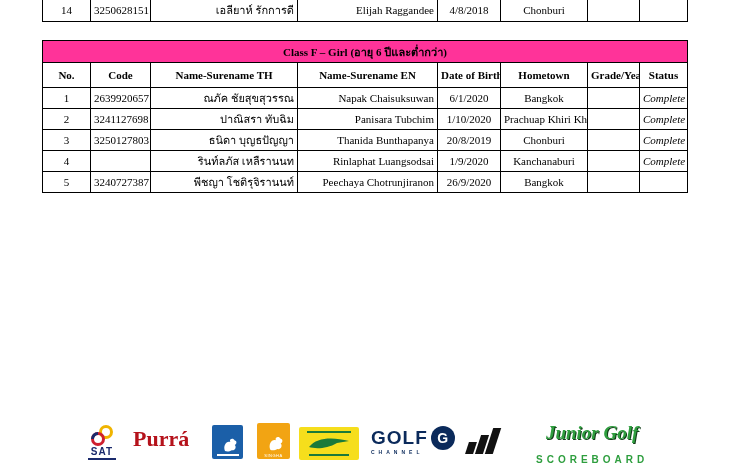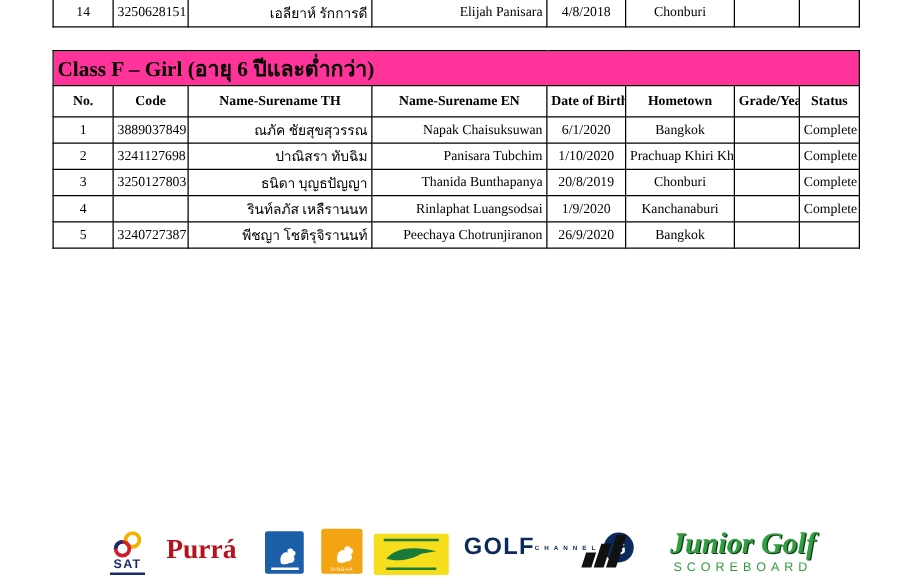--- a/index.html
+++ b/index.html
@@ -4,25 +4,25 @@
 <style>
   html,body{margin:0;padding:0;background:#fff;}
   #page{position:relative;width:729px;height:470px;background:#fff;overflow:hidden;
         font-family:"Liberation Serif","DejaVu Serif",serif;color:#000;}
 
   
   table{border-collapse:collapse;table-layout:fixed;width:645px;}
   td,th{border:1px solid #000;font-size:11px;overflow:hidden;white-space:nowrap;padding:0 3px;}
   .c{text-align:center;}
   .l{text-align:right;padding-left:5px;}
-  .it{}
+  .it{font-style:italic;}
   #top-table{position:absolute;left:42px;top:-2px;}
   #top-table td{height:22px;}
   #main-table{position:absolute;left:42px;top:40px;}
-  #main-table .title-cell{background:#FF3399;font-weight:bold;height:21px;font-size:17px;}
+  #main-table .title-cell{background:#FF3399;font-weight:bold;text-align:center;height:21px;font-size:11px;}
   #main-table th{font-weight:bold;height:24px;text-align:center;}
   #main-table td{height:20px;}
 
   
   .logo{position:absolute;display:flex;flex-direction:column;align-items:center;justify-content:center;}
 
   
   #sat{left:84px;top:420px;width:36px;height:44px;text-align:center;}
   .sat-text{font-family:"Liberation Sans",sans-serif;font-weight:bold;font-size:10px;color:#1a2a6c;letter-spacing:1px;line-height:1;}
   .sat-sub{width:28px;height:2px;background:#1a2a6c;margin-top:1px;}
@@ -42,36 +42,36 @@
   .sq-line{width:22px;height:2px;background:#fff;margin-bottom:3px;}
 
   
   #yellowspot{left:299px;top:427px;}
   .yellow-box{width:60px;height:33px;background:#f6de1c;border-radius:2px;position:relative;}
   .yb-top{position:absolute;left:8px;top:4px;width:44px;height:2px;background:#1a7a3a;}
   .yb-bottom{position:absolute;left:10px;bottom:4px;width:40px;height:2px;background:#1a7a3a;}
 
   
   #golfchannel{left:371px;top:428px;flex-direction:row;align-items:flex-start;}
-  .gc-left{display:flex;align-items:center;}
+  .gc-left{display:flex;flex-direction:column;}
   .gc-golf{font-family:"Liberation Sans",sans-serif;font-weight:800;font-size:19px;color:#0b2a5b;line-height:1;letter-spacing:1px;}
   .gc-channel{font-family:"Liberation Sans",sans-serif;font-weight:bold;font-size:5px;color:#0b2a5b;letter-spacing:4px;margin-top:2px;}
   .gc-g{width:24px;height:24px;border-radius:50%;background:#0b2a5b;color:#fff;display:flex;align-items:center;justify-content:center;
         font-family:"Liberation Sans",sans-serif;font-weight:800;font-size:14px;margin-left:3px;margin-top:-2px;}
 
   
   #adidas{left:467px;top:428px;flex-direction:row;align-items:flex-end;gap:3px;}
   .stripe{width:8px;background:#111;transform:skewX(-18deg);}
   .s1{height:12px;}.s2{height:19px;}.s3{height:26px;}
 
   
   #jgs{left:536px;top:423px;}
-  .jgs-script{font-family:"Liberation Serif",serif;font-style:italic;font-weight:bold;font-size:24px;color:#2E9E3E;line-height:1;
+  .jgs-script{font-family:"Liberation Serif",serif;font-style:italic;font-weight:bold;font-size:19px;color:#2E9E3E;line-height:1;
               text-shadow:1px 1px 0 #123c18;}
-  .jgs-board{font-family:"Liberation Sans",sans-serif;font-weight:normal;font-size:10px;color:#2E9E3E;letter-spacing:4px;margin-top:2px;}
+  .jgs-board{font-family:"Liberation Sans",sans-serif;font-weight:bold;font-size:10px;color:#2E9E3E;letter-spacing:4px;margin-top:12px;}
 </style>
 </head>
 <body>
 
 <div id="page">
 
   <table id="top-table">
     <colgroup>
       <col style="width:48px">
         <col style="width:60px">
@@ -80,21 +80,21 @@
       <col style="width:63px">
         <col style="width:87px">
         <col style="width:52px">
         <col style="width:48px">
     </colgroup>
     <tbody>
       <tr>
         <td class="c">14</td>
         <td class="c">3250628151</td>
         <td class="l">เอลียาห์ รักการดี</td>
-        <td class="l">Elijah Panisara</td>
+        <td class="l">Elijah Raggandee</td>
         <td class="c">4/8/2018</td>
         <td class="c">Chonburi</td>
         <td class="c"></td>
         <td class="c it"></td>
       </tr>
     </tbody>
   </table>
 
   <table id="main-table">
     <colgroup>
@@ -118,21 +118,21 @@
         <th>Name-Surename EN</th>
         <th>Date of Birth</th>
         <th>Hometown</th>
         <th>Grade/Year</th>
         <th>Status</th>
       </tr>
     </thead>
     <tbody>
       <tr>
         <td class="c">1</td>
-        <td class="c">3889037849</td>
+        <td class="c">2639920657</td>
         <td class="l">ณภัค ชัยสุขสุวรรณ</td>
         <td class="l">Napak Chaisuksuwan</td>
         <td class="c">6/1/2020</td>
         <td class="c">Bangkok</td>
         <td class="c"></td>
         <td class="c it">Complete</td>
       </tr>
       <tr>
         <td class="c">2</td>
         <td class="c">3241127698</td>

